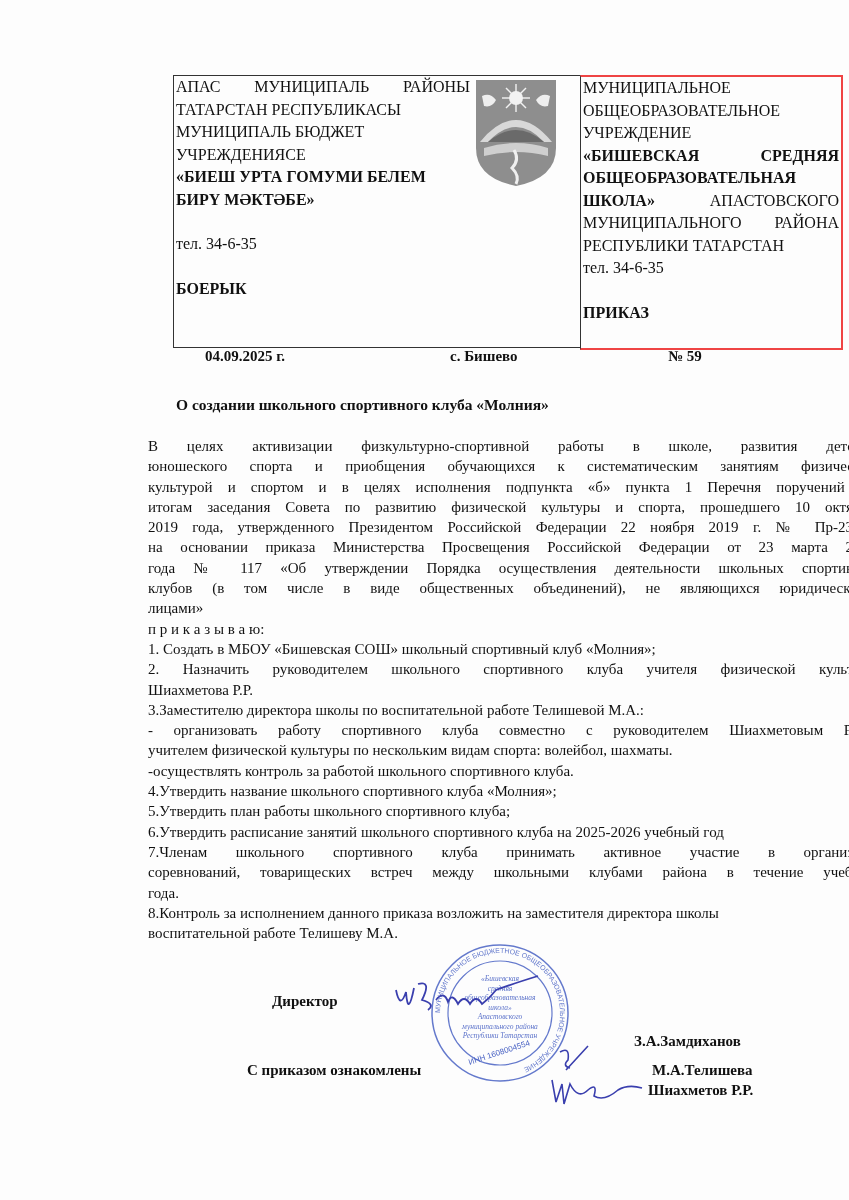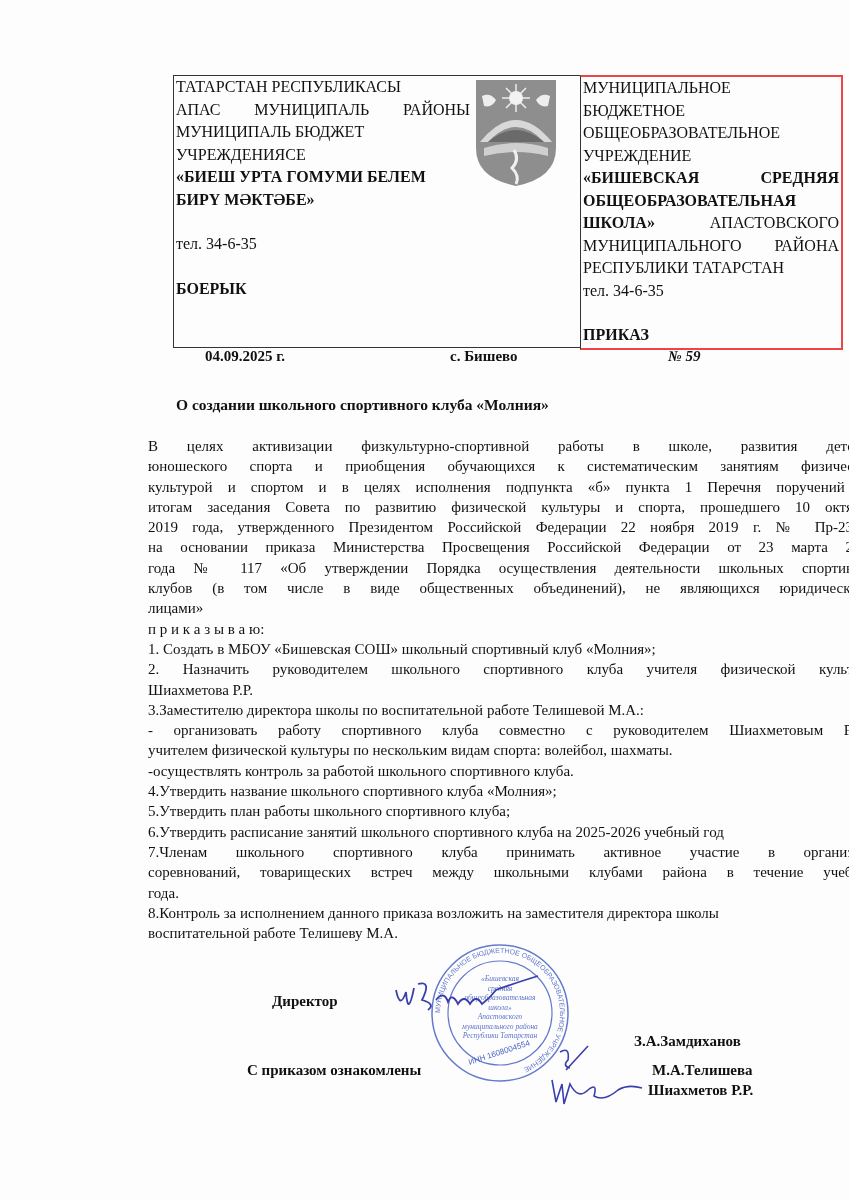--- a/index.html
+++ b/index.html
@@ -35,26 +35,26 @@
   .stamp { position: absolute; left: 416px; top: 943px; width: 168px; height: 140px; }
   .signature { position: absolute; }
 </style>
 </head>
 <body>
 
 <div class="page">
 
   <div class="hdr-left">
     <div class="hdr-text" id="hdr-left-text">
-      <span class="line">ТАТАРСТАН РЕСПУБЛИКАСЫ</span>
       <span class="line just">
         <span>АПАС</span>
         <span>МУНИЦИПАЛЬ</span>
         <span>РАЙОНЫ</span>
       </span>
+      <span class="line">ТАТАРСТАН РЕСПУБЛИКАСЫ</span>
       <span class="line">МУНИЦИПАЛЬ БЮДЖЕТ</span>
       <span class="line">УЧРЕЖДЕНИЯСЕ</span>
       <span class="line bold">«БИЕШ УРТА ГОМУМИ БЕЛЕМ</span>
       <span class="line bold">БИРҮ МӘКТӘБЕ»</span>
       <div class="gap"></div>
       <span class="line">тел. 34-6-35</span>
       <div class="gap"></div>
       <span class="line bold">БОЕРЫК</span>
     </div>
   </div>
@@ -76,21 +76,20 @@
     <path d="M76 18 Q68 14 62 22 Q66 30 74 28 Z" fill="#eeeeee"></path>
     <path d="M6 64 Q42 20 78 64 L70 64 Q42 34 14 64 Z" fill="#d8d8d8"></path>
     <path d="M14 64 Q42 40 70 64 Z" fill="#6a6a6a"></path>
     <path d="M10 70 Q42 60 74 70 L74 78 Q42 70 10 78 Z" fill="#cfcfcf"></path>
     <path d="M40 72 Q46 82 38 90 Q46 98 42 106" stroke="#f0f0f0" stroke-width="3" fill="none"></path>
   </svg>
 
   <div class="hdr-right">
     <div class="hdr-text">
       <span class="line">МУНИЦИПАЛЬНОЕ</span>
-      <span class="line">БЮДЖЕТНОЕ</span>
       <span class="line">ОБЩЕОБРАЗОВАТЕЛЬНОЕ</span>
       <span class="line">УЧРЕЖДЕНИЕ</span>
       <span class="line just bold">
         <span>«БИШЕВСКАЯ</span>
         <span>СРЕДНЯЯ</span>
       </span>
       <span class="line bold">ОБЩЕОБРАЗОВАТЕЛЬНАЯ</span>
       <span class="line just">
         <span class="bold">ШКОЛА»</span>
         <span>АПАСТОВСКОГО</span>
@@ -101,21 +100,21 @@
       </span>
       <span class="line">РЕСПУБЛИКИ ТАТАРСТАН</span>
       <span class="line">тел. 34-6-35</span>
       <div class="gap"></div>
       <span class="line bold">ПРИКАЗ</span>
     </div>
   </div>
 
   <span class="date-row" style="left:205px;">04.09.2025 г.</span>
   <span class="date-row" style="left:450px;text-align:right;">с. Бишево</span>
-  <span class="date-row" style="left:668px;font-style:italic;">№ 59</span>
+  <span class="date-row" style="left:668px;">№ 59</span>
 
   <div class="title">О создании школьного спортивного клуба «Молния»</div>
 
   <div class="body-text" id="body-text">
       <p class="justify">В целях активизации физкультурно-спортивной работы в школе, развития детско</p>
       <p class="justify">юношеского спорта и приобщения обучающихся к систематическим занятиям физическо</p>
       <p class="justify">культурой и спортом и в целях исполнения подпункта «б» пункта 1 Перечня поручений п</p>
       <p class="justify">итогам заседания Совета по развитию физической культуры и спорта, прошедшего 10 октябр</p>
       <p class="justify">2019 года, утвержденного Президентом Российской Федерации 22 ноября 2019 г. № Пр-2397</p>
       <p class="justify">на основании приказа Министерства Просвещения Российской Федерации от 23 марта 202</p>

